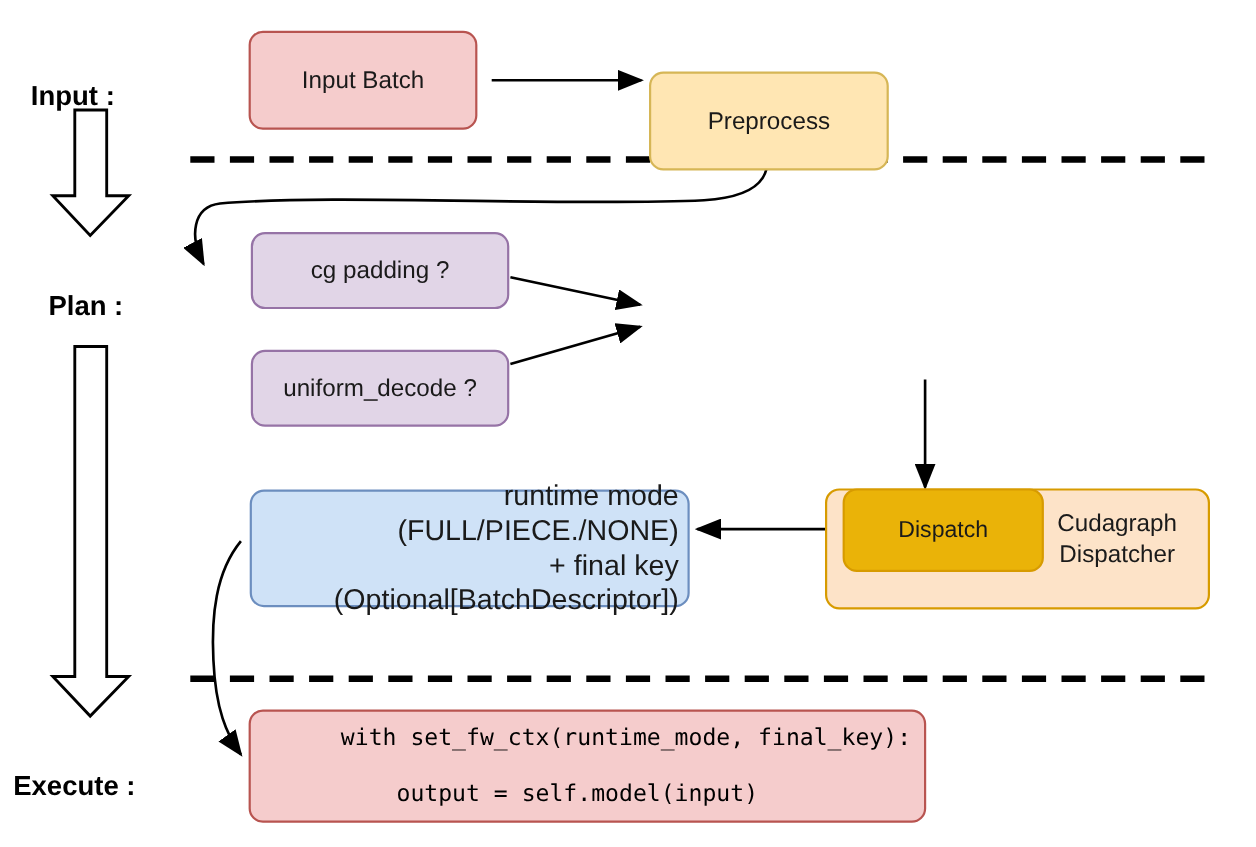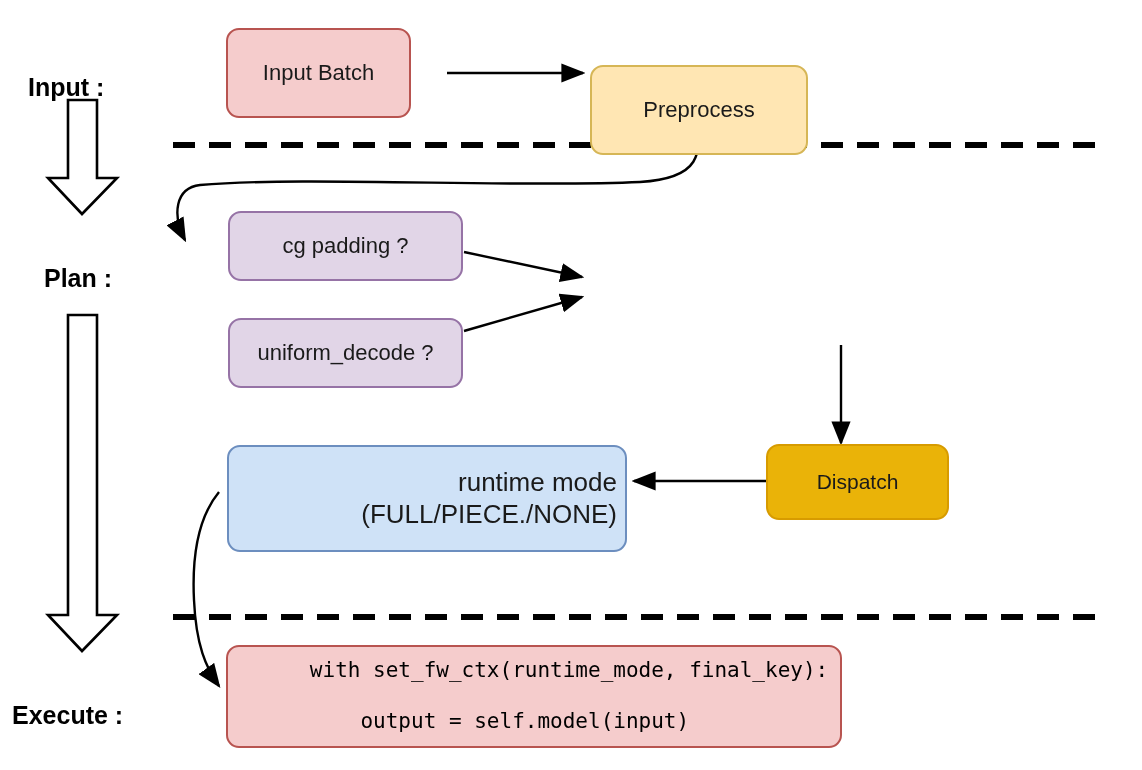--- a/index.html
+++ b/index.html
@@ -152,45 +152,52 @@
       <path d="M 68,315 L 97,315 L 97,615 L 117,615 L 82,651 L 48,615 L 68,615 Z" fill="#ffffff" stroke="#000000" stroke-width="2.6" stroke-linejoin="miter"></path>
     </g>
   </svg>
 
   <div class="stage-label" style="left:28px; top:44px;">Input :</div>
 
   <div class="stage-label" style="left:44px; top:235px;">Plan :</div>
 
   <div class="stage-label" style="left:12px; top:672px;">Execute :</div>
 
-  <div class="node node-red" style="left:226px; top:28px; width:185px; height:90px;">
+  <div class="node node-red" style="left:226px; top:28px; width:208px; height:90px;">
     <span>Input Batch</span>
   </div>
 
   <div class="node node-yellow" style="left:590px; top:28px; width:218px; height:90px;margin-top:37px;">
     <span>Preprocess</span>
   </div>
 
   <div class="node node-purple" style="left:228px; top:211px; width:235px; height:70px;">
     <span>cg padding ?</span>
   </div>
 
   <div class="node node-purple" style="left:228px; top:298px; width:235px; height:70px;margin-top:20px;">
     <span>uniform_decode ?</span>
   </div>
 
 
+  <div class="node node-orange-outer" style="left:750px; top:444px; width:350px; height:110px;">
+    <span class="cg-label">
+      <span>Cudagraph</span><br>
+      <span>Dispatcher</span>
+    </span>
+  </div>
 
   <div class="node node-orange-inner" style="left:766px; top:444px; width:183px; height:76px; font-size:21px;">
     <span>Dispatch</span>
   </div>
 
   <div class="node node-blue" style="left:227px; top:445px; width:400px; height:107px; font-size:26px;text-align:right;">
     <span>
       <span>runtime mode (FULL/PIECE./NONE)</span><br>
+      <span>+ final key (Optional[BatchDescriptor])</span>
     </span>
   </div>
 
   <div class="node node-code" style="left:226px; top:645px; width:616px; height:103px;">
     <span>
       <span>with set_fw_ctx(runtime_mode, final_key):</span><br>
       <span>    output = self.model(input)</span>
     </span>
   </div>
 

